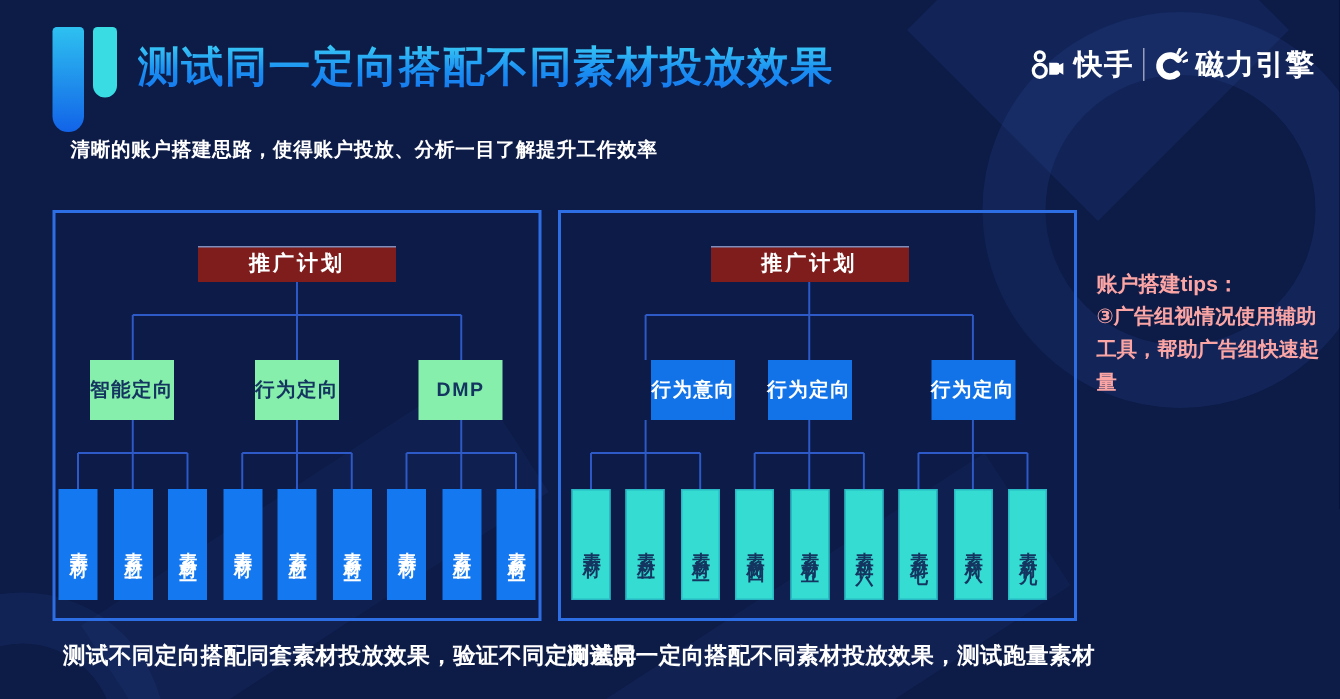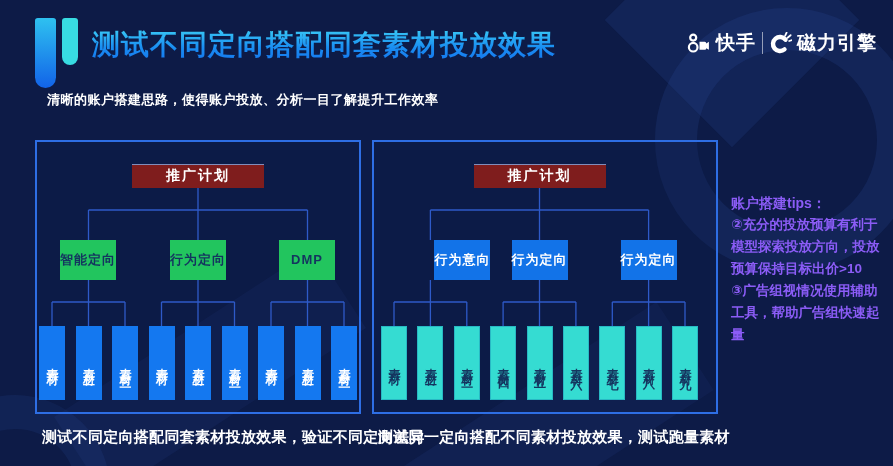--- a/index.html
+++ b/index.html
@@ -46,50 +46,50 @@
   .panel-left  { left:35px;  width:326px; }
   .panel-right { left:372px; width:346px; }
   .panel svg.connectors { position:absolute; left:0; top:0; }
   .node { position:absolute; display:flex; align-items:center; justify-content:center;
     text-align:center; font-weight:bold; }
   .plan { top:22px; width:132px; height:24px; background:#7f1d1d; color:#fff;
     font-size:14px; letter-spacing:2px;
     box-shadow:inset 0 1px 0 rgba(130,190,255,0.7); }
   .target { top:98px; width:56px; height:40px; font-size:13px; line-height:1.25;
     letter-spacing:1px; }
-  .target-teal { background:#22c55e; color:#14355f; }
+  .target-teal { background:#86efac; color:#14355f; }
   .target-blue { background:#1273e8; color:#ffffff; }
   .material { top:184px; width:26px; height:74px; font-size:12px;
     writing-mode:vertical-rl; letter-spacing:5px; padding-top:4px; }
   .material-blue { background:#1478f0; color:#ffffff; }
   .material-teal { background:#35dcd2; color:#14355f; border:1px solid #28b9c4; }
   
-  .tips { position:absolute; left:731px; top:192px; width:158px; z-index:1;
-    font-size:13.5px; font-weight:600; line-height:22px; color:#8b5cf6; }
+  .tips { position:absolute; left:731px; top:178px; width:158px; z-index:1;
+    font-size:13.5px; font-weight:600; line-height:22px; color:#fca5a5; }
   .tips-title { font-weight:bold; font-size:14px; }
   
   .caption { position:absolute; top:428px; z-index:1; font-size:15px;
     font-weight:600; color:#fff; letter-spacing:0.3px; }
   .caption-left { left:42px; }
   .caption-right { left:378px; }
 </style>
 </head>
 <body>
 
 <div class="slide">
 
   <div class="deco deco-ring"></div>
   <div class="deco deco-diamond"></div>
   <div class="deco deco-band1"></div>
   <div class="deco deco-band2"></div>
   <div class="deco deco-arc"></div>
 
   <div class="logo-bar1"></div>
   <div class="logo-bar2"></div>
-  <h1 class="title">测试不同定向搭配同套素材投放效果</h1>
+  <h1 class="title">测试同一定向搭配不同素材投放效果</h1>
 
   <div class="brands">
     <div class="brand">
       <span style="display:flex;">
         <svg width="25" height="24" viewBox="0 0 25 24">
           <circle cx="7.2" cy="6.6" r="3" fill="none" stroke="#fff" stroke-width="2.2"></circle>
           <circle cx="7.2" cy="16.2" r="4.3" fill="none" stroke="#fff" stroke-width="2.2"></circle>
           <path d="M13.5 10.8 h5.2 a1.6 1.6 0 0 1 1.6 1.6 l2.6-1.6 v8 l-2.6-1.6 a1.6 1.6 0 0 1 -1.6 1.6 h-5.2 z" fill="#fff"></path>
         </svg>
       </span>
@@ -150,20 +150,19 @@
     <div class="node material material-teal" style="left:116.1px;">素材四</div>
     <div class="node material material-teal" style="left:152.5px;">素材五</div>
     <div class="node material material-teal" style="left:188.9px;">素材六</div>
     <div class="node material material-teal" style="left:225.3px;">素材七</div>
     <div class="node material material-teal" style="left:261.6px;">素材八</div>
     <div class="node material material-teal" style="left:298px;">素材九</div>
   </div>
 
   <div class="tips">
     <div class="tips-title">账户搭建tips：</div>
-    <div>②充分的投放预算有利于模型探索投放方向，投放预算保持目标出价&gt;10</div>
     <div>③广告组视情况使用辅助工具，帮助广告组快速起量</div>
   </div>
 
   <div class="caption caption-left">测试不同定向搭配同套素材投放效果，验证不同定向差异</div>
   <div class="caption caption-right">测试同一定向搭配不同素材投放效果，测试跑量素材</div>
 
 </div>
 
 </body></html>

